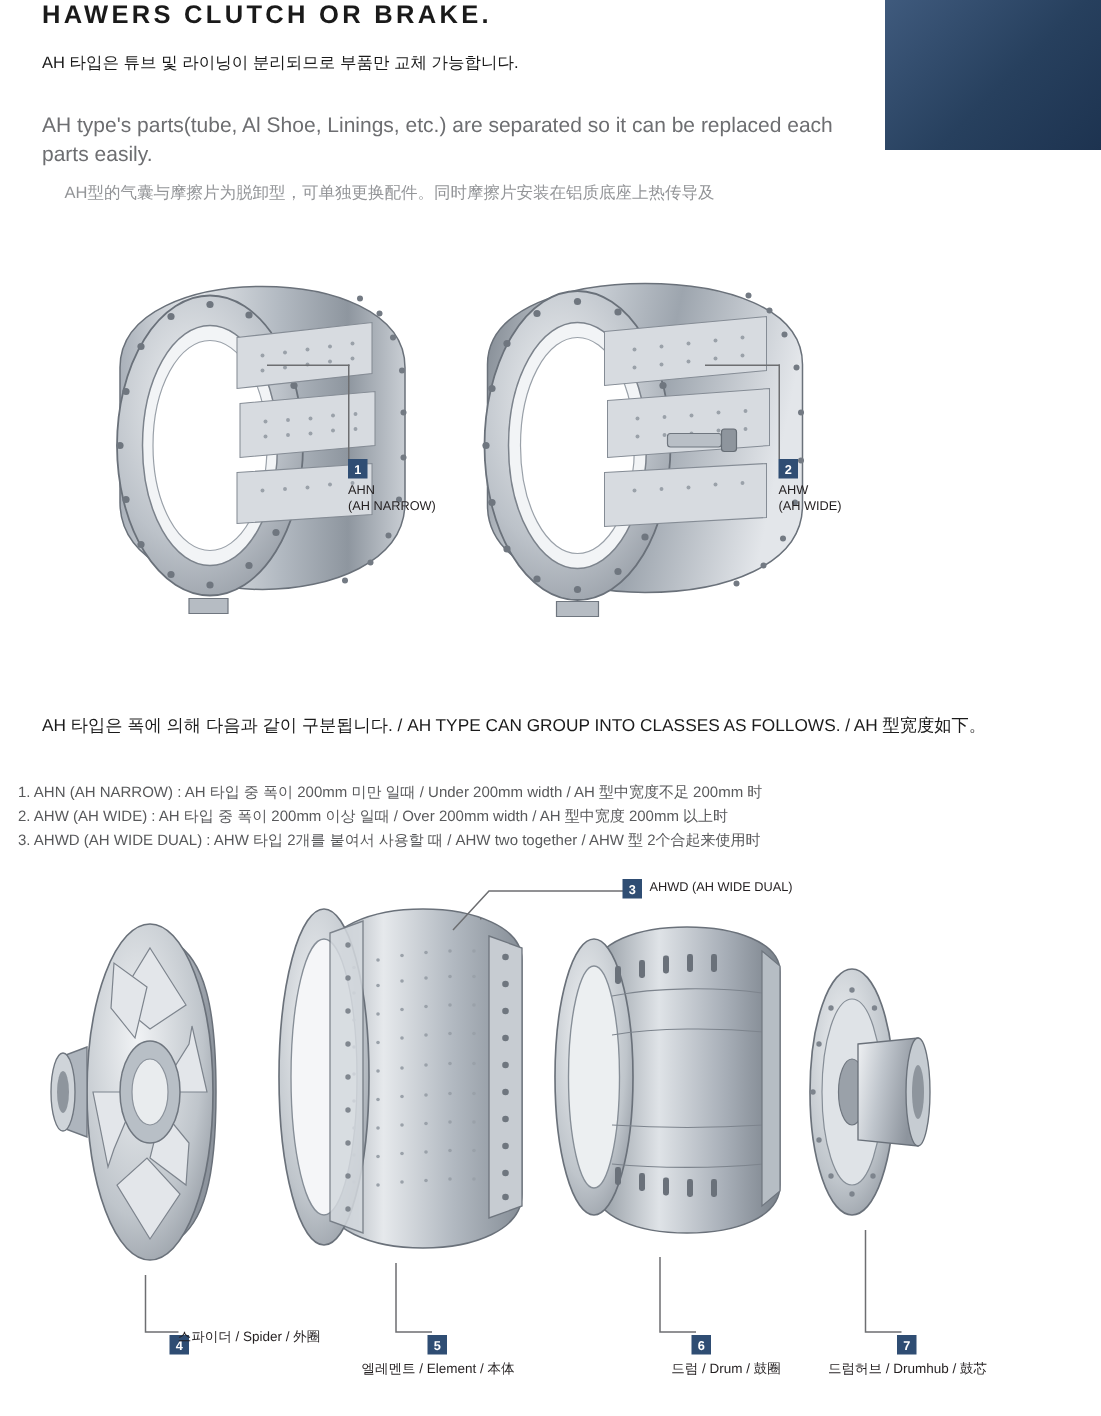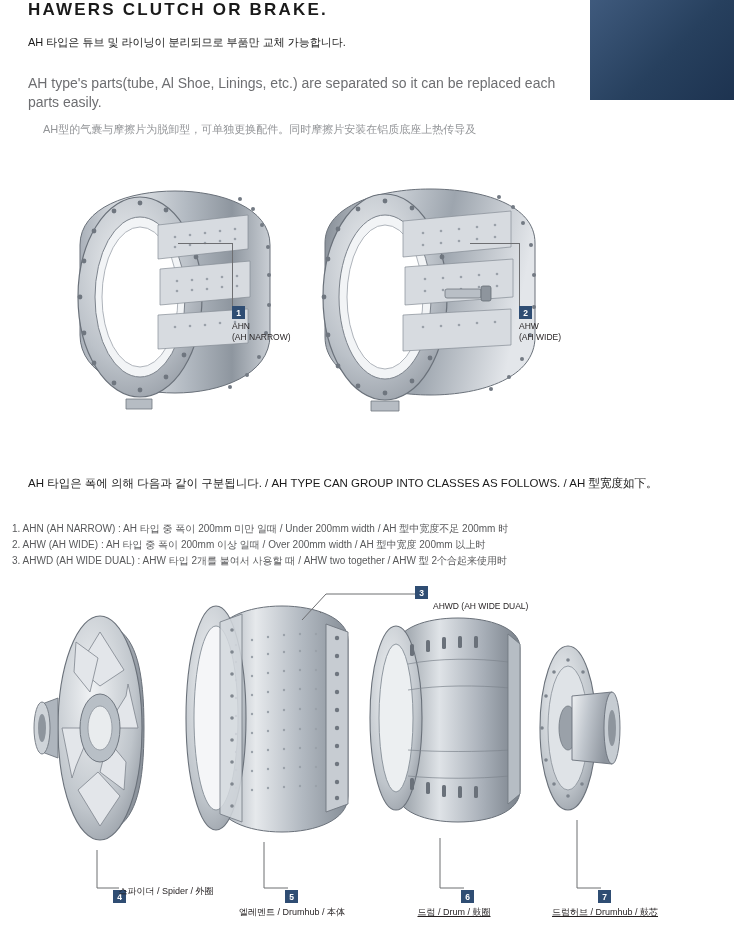--- a/index.html
+++ b/index.html
@@ -563,21 +563,21 @@
       </g>
     </svg>
   </div>
 
   <div class="leader" style="left:320px; top:612px; width:1px; height:1px;"></div>
   <svg style="position:absolute; left:300px; top:588px;" width="120" height="35">
     <polyline points="2,32 26,6 116,6" fill="none" stroke="#6d6e71" stroke-width="1"></polyline>
   </svg>
   <div class="callout" style="left:415px; top:586px;">
     <div class="badge">3</div>
-    <div class="callout-label" style="margin-top:15px;text-align:center;">
+    <div class="callout-label" style="margin-top:0;text-align:center;">
       <span>AHWD (AH </span><b>WIDE DUAL</b><span>)</span>
     </div>
   </div>
 
   <svg style="position:absolute; left:95px; top:848px;" width="40" height="52">
     <polyline points="2,2 2,40 24,40" fill="none" stroke="#6d6e71" stroke-width="1"></polyline>
   </svg>
   <svg style="position:absolute; left:262px; top:840px;" width="40" height="60">
     <polyline points="2,2 2,48 26,48" fill="none" stroke="#6d6e71" stroke-width="1"></polyline>
   </svg>
@@ -585,21 +585,21 @@
     <polyline points="2,2 2,52 26,52" fill="none" stroke="#6d6e71" stroke-width="1"></polyline>
   </svg>
   <svg style="position:absolute; left:575px; top:818px;" width="40" height="82">
     <polyline points="2,2 2,70 26,70" fill="none" stroke="#6d6e71" stroke-width="1"></polyline>
   </svg>
 
   <div class="bottom-badge" style="left:113px; top:890px;">4</div>
   <div class="bottom-label" style="left:65px; top:885px; width:110px;margin-left:46px;">스파이더 / Spider / 外圈</div>
 
   <div class="bottom-badge" style="left:285px; top:890px;">5</div>
-  <div class="bottom-label" style="left:232px; top:906px; width:120px;">엘레멘트 / Drumhub / 本体</div>
+  <div class="bottom-label" style="left:232px; top:906px; width:120px;">엘레멘트 / Element / 本体</div>
 
   <div class="bottom-badge" style="left:461px; top:890px;">6</div>
-  <div class="bottom-label" style="left:399px; top:906px; width:110px;text-decoration:underline;">드럼 / Drum / 鼓圈</div>
+  <div class="bottom-label" style="left:429px; top:906px; width:110px;">드럼 / Drum / 鼓圈</div>
 
   <div class="bottom-badge" style="left:598px; top:890px;">7</div>
-  <div class="bottom-label" style="left:540px; top:906px; width:130px;text-decoration:underline;">드럼허브 / Drumhub / 鼓芯</div>
+  <div class="bottom-label" style="left:540px; top:906px; width:130px;">드럼허브 / Drumhub / 鼓芯</div>
 
 </div>
 
 </body></html>

